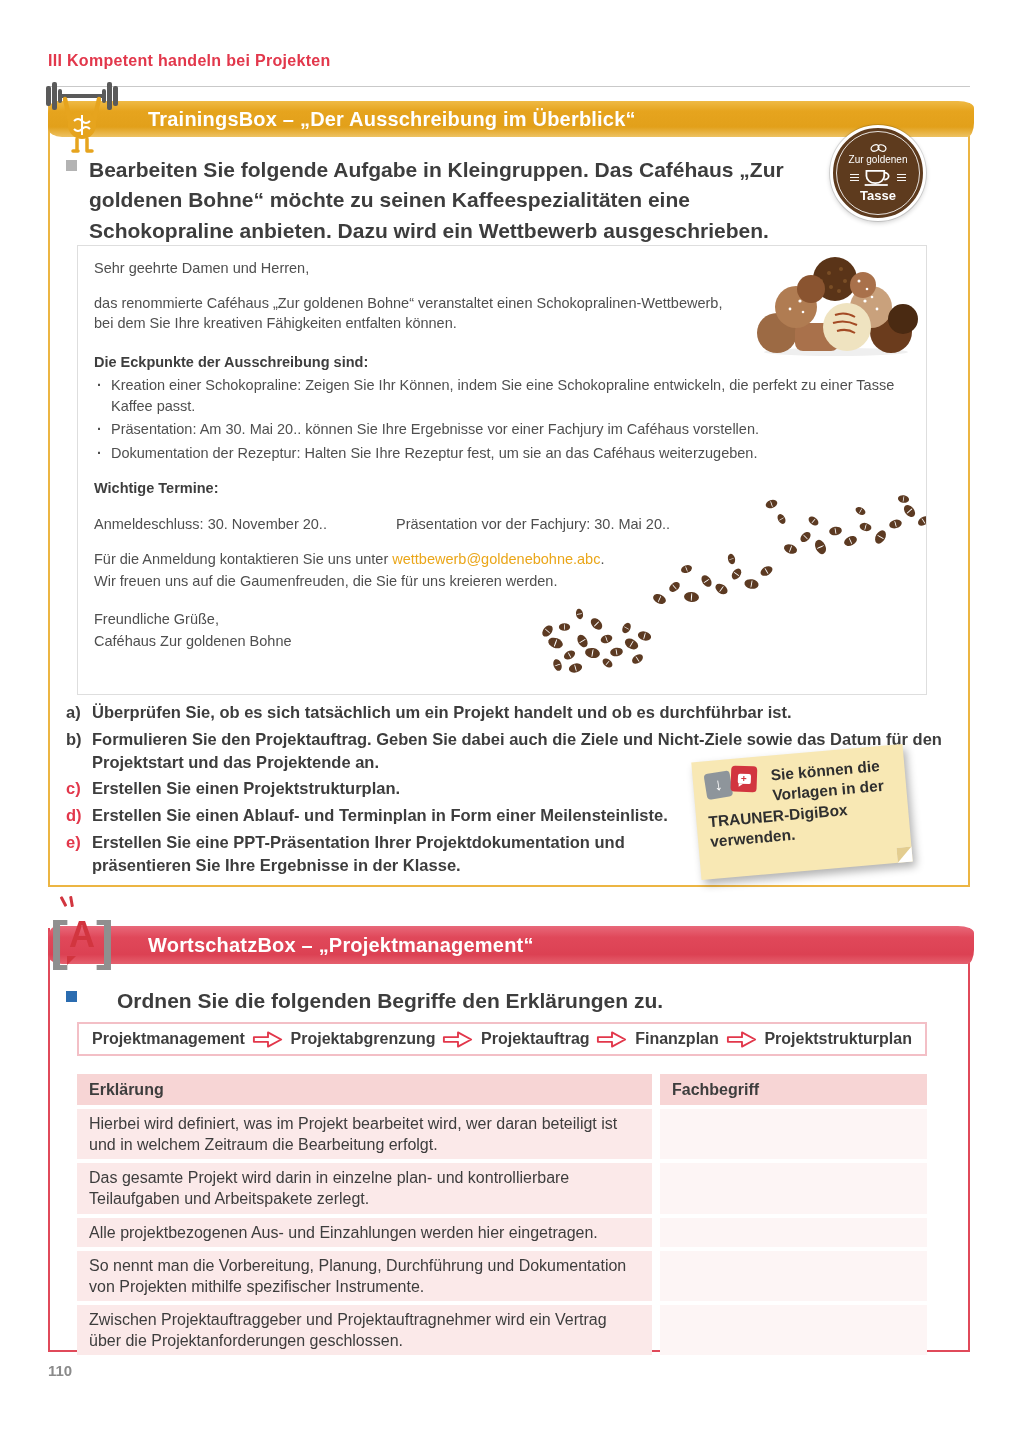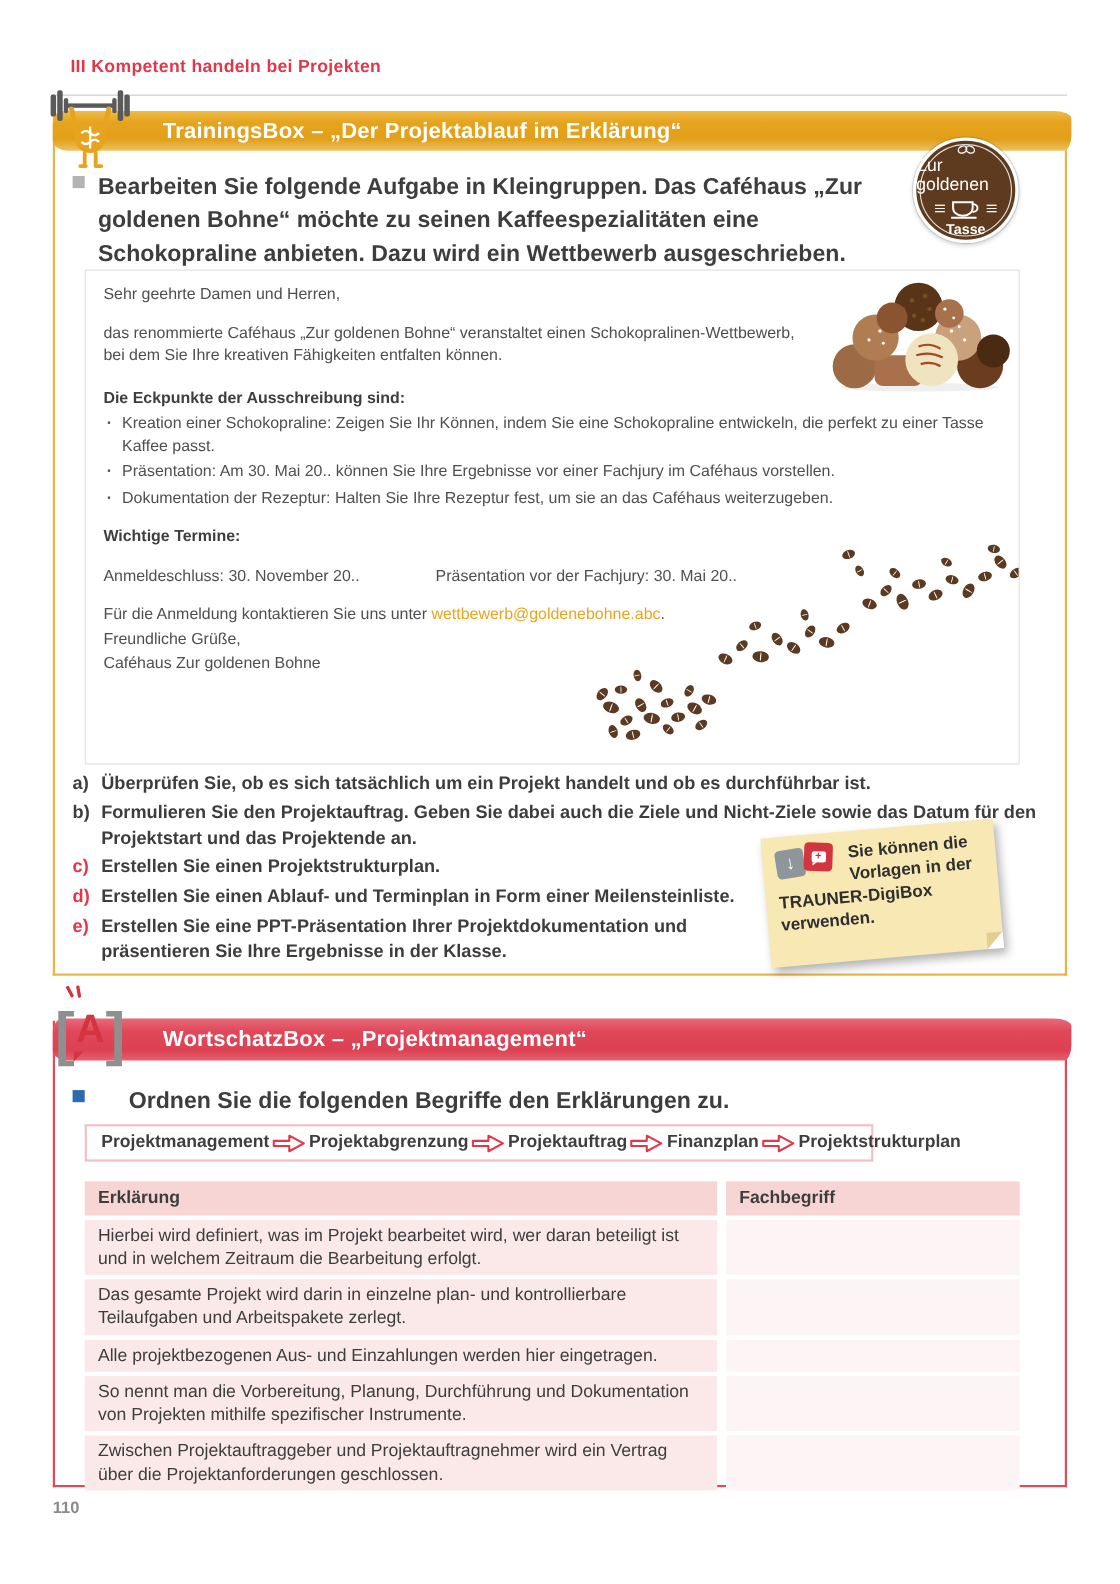--- a/index.html
+++ b/index.html
@@ -1,38 +1,38 @@
 <!DOCTYPE html>
 <html lang="de"><head>
 <meta charset="utf-8">
 <style>
   html,body{margin:0;padding:0;background:#fff;}
   .page{position:relative;width:1018px;height:1440px;background:#fff;overflow:hidden;
         font-family:"Liberation Sans",sans-serif;color:#3D3D3D;}
 
   
-  .breadcrumb{position:absolute;left:64px;top:52px;color:#E2374B;font-size:16px;font-weight:700;letter-spacing:.3px;}
+  .breadcrumb{position:absolute;left:48px;top:52px;color:#E2374B;font-size:16px;font-weight:700;letter-spacing:.3px;}
   .toprule{position:absolute;left:48px;width:922px;top:86px;height:1px;background:#C9C9C9;}
 
   
   .secbox{position:absolute;left:48px;width:922px;box-sizing:border-box;}
   .banner{position:absolute;top:-2px;left:-2px;width:926px;height:36px;box-sizing:border-box;
           border-radius:9px 16px 7px 14px/12px 7px 14px 9px;}
   .banner .btitle{position:absolute;left:100px;top:0;line-height:36px;color:#fff;font-size:20px;font-weight:700;letter-spacing:.2px;white-space:nowrap;}
 
   
   .ybox{top:103px;height:784px;border:2px solid #ECB543;border-top:none;}
   .ybanner{background:linear-gradient(180deg,#EFBA45 0%,#E6A41E 28%,#E2A01A 72%,#EDC263 100%);}
   .lifter{position:absolute;left:-8px;top:-22px;width:84px;height:80px;}
 
   .badge{position:absolute;right:42px;top:22px;width:90px;height:90px;border-radius:50%;
          background:#5E3B1E;border:3px solid #fff;box-shadow:0 0 0 1px rgba(0,0,0,.12),0 2px 5px rgba(0,0,0,.2);
          display:flex;flex-direction:column;align-items:center;justify-content:center;color:#fff;z-index:4;}
   .badge::before{content:'';position:absolute;inset:3px;border:1px solid rgba(255,255,255,.85);border-radius:50%;}
-  .badge .b-top{font-size:16px;margin-top:1px;}
+  .badge .b-top{font-size:10px;margin-top:1px;}
   .badge .b-bottom{font-size:13px;font-weight:700;margin-top:1px;}
   .cuprow{display:flex;align-items:center;gap:3px;margin-top:2px;}
   .dashes{width:9px;height:7px;background:linear-gradient(#fff 0 1.4px,transparent 1.4px 2.9px,#fff 2.9px 4.3px,transparent 4.3px 5.7px,#fff 5.7px 7px);opacity:.95;}
 
   .introrow{position:absolute;left:16px;top:52px;width:724px;display:flex;gap:12px;}
   .sqbullet{flex:0 0 11px;width:11px;height:11px;margin-top:5px;}
   .sq-gray{background:#B3B3B3;}
   .sq-blue{background:#2B6CB0;}
   .introtext{font-size:21px;font-weight:700;line-height:1.45;color:#3D3D3D;}
 
@@ -88,21 +88,21 @@
   .vocab{position:absolute;left:2px;top:-26px;width:92px;height:88px;color:#8F8F8F;font-weight:700;}
   .vocab .brk{font-size:54px;line-height:80px;vertical-align:top;}
   .vocab .abox{display:inline-block;position:relative;font-size:36px;color:#D2353F;vertical-align:top;margin:14px 1px 0;}
   .vocab .abox::after{content:'';position:absolute;left:-2px;bottom:-9px;border-style:solid;border-width:9px 9px 0 0;border-color:#D2353F transparent transparent;}
   .vocab .ticks{position:absolute;left:10px;top:-4px;width:16px;height:12px;}
   .vocab .ticks i{position:absolute;width:3px;height:11px;background:#D2353F;border-radius:1px;}
   .vocab .ticks i:nth-child(1){left:2px;transform:rotate(-28deg);}
   .vocab .ticks i:nth-child(2){left:10px;transform:rotate(-10deg);}
 
   .instr{top:58px;gap:40px;}
-  .terms{position:absolute;left:27px;top:94px;width:717px;height:34px;box-sizing:border-box;
+  .terms{position:absolute;left:27px;top:94px;width:850px;height:34px;box-sizing:border-box;
          border:2px solid #F3BFC6;background:#fff;display:flex;align-items:center;justify-content:space-between;
          padding:0 13px;font-size:16px;font-weight:700;color:#3E3E3E;}
   .term{white-space:nowrap;}
   .tarrow{flex:0 0 32px;height:21px;margin:0 2px;}
 
   .wtable{position:absolute;left:27px;top:146px;width:850px;display:grid;
           grid-template-columns:575px 267px;column-gap:8px;row-gap:4px;
           font-size:16px;line-height:1.32;color:#3D3D3D;}
   .thead{background:#F7D5D5;font-weight:700;padding:5px 12px;}
   .ecell{background:#FBE9E9;padding:4px 12px;}
@@ -126,21 +126,21 @@
         <rect x="12" y="3" width="5" height="28" rx="2" fill="#5A5A5A"></rect>
         <rect x="18" y="10" width="4" height="14" rx="2" fill="#5A5A5A"></rect>
         <rect x="62" y="10" width="4" height="14" rx="2" fill="#5A5A5A"></rect>
         <rect x="67" y="3" width="5" height="28" rx="2" fill="#5A5A5A"></rect>
         <rect x="73" y="7" width="5" height="20" rx="2" fill="#5A5A5A"></rect>
         <path d="M30 42 L25 20 M54 42 L59 20" stroke="#E6A41E" stroke-width="4.5" fill="none" stroke-linecap="round"></path>
         <circle cx="42" cy="46" r="14" fill="#E6A41E"></circle>
         <path d="M34 42 q4 -4 8 0 q4 4 8 0 M34 50 q4 4 8 0 q4 -4 8 0 M42 36 v20" stroke="#fff" stroke-width="2" fill="none"></path>
         <path d="M37 60 v12 m10 -12 v12 M33 72 h5 m9 0 h5" stroke="#E6A41E" stroke-width="3.5" fill="none" stroke-linecap="round"></path>
       </svg>
-      <span class="btitle">TrainingsBox – „Der Projektablauf im Erklärung“</span>
+      <span class="btitle">TrainingsBox – „Der Ausschreibung im Überblick“</span>
     </div>
 
     <div class="badge">
       <svg width="18" height="10" viewBox="0 0 18 10">
         <ellipse cx="6" cy="5" rx="4" ry="3" fill="none" stroke="#fff" stroke-width="1.2" transform="rotate(-25 6 5)"></ellipse>
         <ellipse cx="13" cy="5" rx="4" ry="3" fill="none" stroke="#fff" stroke-width="1.2" transform="rotate(25 13 5)"></ellipse>
       </svg>
       <span class="b-top">Zur goldenen</span>
       <span class="cuprow">
         <span class="dashes"></span>
@@ -167,20 +167,21 @@
         <li>Kreation einer Schokopraline: Zeigen Sie Ihr Können, indem Sie eine Schokopraline entwickeln, die perfekt zu einer Tasse Kaffee passt.</li>
         <li>Präsentation: Am 30. Mai 20.. können Sie Ihre Ergebnisse vor einer Fachjury im Caféhaus vorstellen.</li>
         <li>Dokumentation der Rezeptur: Halten Sie Ihre Rezeptur fest, um sie an das Caféhaus weiterzugeben.</li>
       </ul>
       <p class="l-termh bold">Wichtige Termine:</p>
       <div class="l-dates">
         <span class="d1">Anmeldeschluss: 30. November 20..</span>
         <span>Präsentation vor der Fachjury: 30. Mai 20..</span>
       </div>
       <p class="l-contact"><span>Für die Anmeldung kontaktieren Sie uns unter </span><span class="email">wettbewerb@goldenebohne.abc</span><span>.</span></p>
+      <p class="l-freuen">Wir freuen uns auf die Gaumenfreuden, die Sie für uns kreieren werden.</p>
       <div class="l-sign">
         <div>Freundliche Grüße,</div>
         <div>Caféhaus Zur goldenen Bohne</div>
       </div>
 
       <svg class="chocs" viewBox="0 0 170 108">
         <ellipse cx="85" cy="103" rx="72" ry="4" fill="#EFEFEF"></ellipse>
         <circle cx="26" cy="84" r="20" fill="#9C6A44"></circle>
         <rect x="44" y="74" width="44" height="28" rx="8" fill="#A9714B"></rect>
         <circle cx="140" cy="83" r="21" fill="#6B3C1D"></circle>

